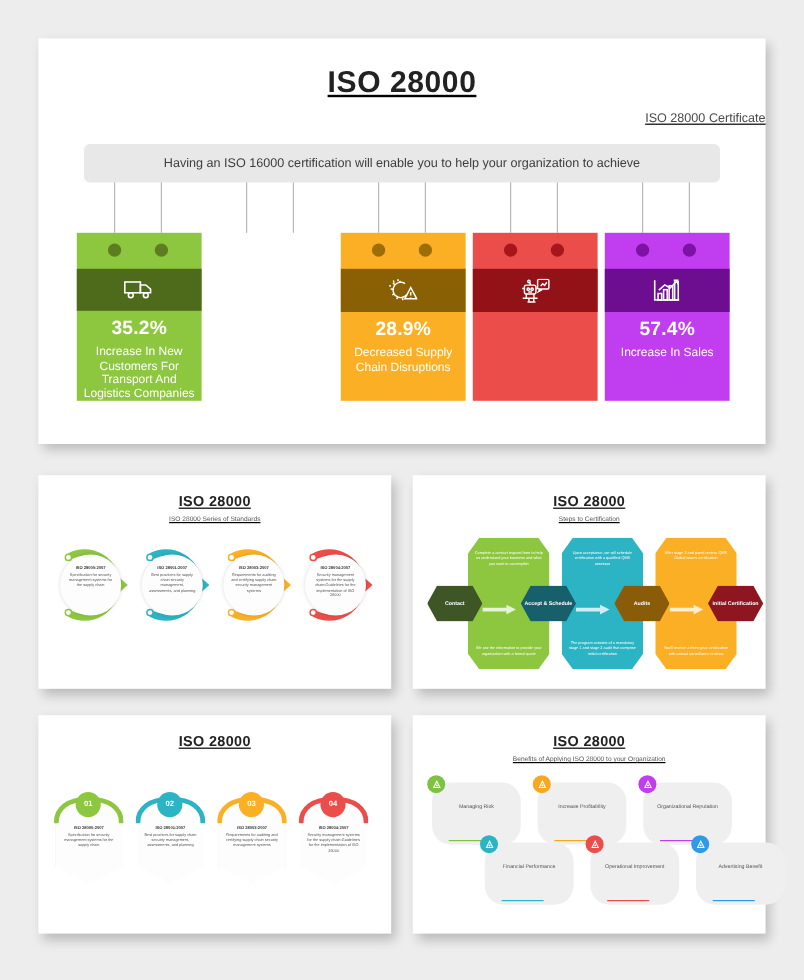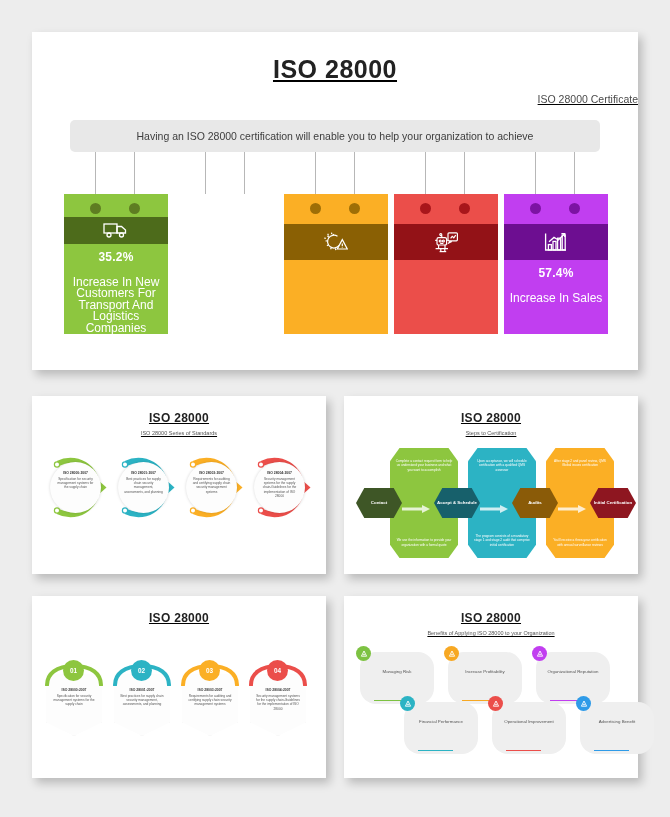--- a/index.html
+++ b/index.html
@@ -72,22 +72,22 @@
     height: 36px;
     display: flex; align-items: center; justify-content: center;
   }
   .card-icon svg { display:block; }
   .card-body {
     flex: 1;
     padding: 6px 5px 0 5px;
     text-align: center;
     color: #ffffff;
   }
-  .card-pct { font-size: 12px; font-weight: bold; letter-spacing: .2px; }
-  .card-label { font-size: 12px; line-height: 11.5px; margin-top: 13px; }
+  .card-pct { font-size: 16px; font-weight: bold; letter-spacing: .2px; }
+  .card-label { font-size: 10px; line-height: 11.5px; margin-top: 5px; }
 
   
   #slide-series   { left: 32px;  top: 396px; width: 294px; height: 178px; }
   #slide-steps    { left: 344px; top: 396px; width: 294px; height: 178px; }
   #slide-numbers  { left: 32px;  top: 596px; width: 294px; height: 182px; }
   #slide-benefits { left: 344px; top: 596px; width: 294px; height: 182px; }
 
   .mini-title {
     text-align: center; font-size: 12px; font-weight: bold;
     color: #222; margin-top: 15px; letter-spacing: .3px;
@@ -173,21 +173,21 @@
   }
 </style>
 </head>
 <body>
 
 <div class="page">
 
   <div class="slide" id="slide-hero">
     <div class="hero-title">ISO 28000</div>
     <div class="hero-sub">ISO 28000 Certificate</div>
-    <div class="hero-banner">Having an ISO 28000 certification will enable you to help your organization to achieve</div>
+    <div class="hero-banner">Having an ISO 16000 certification will enable you to help your organization to achieve</div>
     <div class="strings" id="hero-strings">
         <div class="string" style="left: 63px;"></div>
         <div class="string" style="left: 102px;"></div>
         <div class="string" style="left: 173px;"></div>
         <div class="string" style="left: 212px;"></div>
         <div class="string" style="left: 283px;"></div>
         <div class="string" style="left: 322px;"></div>
         <div class="string" style="left: 393px;"></div>
         <div class="string" style="left: 432px;"></div>
         <div class="string" style="left: 503px;"></div>
@@ -218,20 +218,24 @@
             <div class="peg r" style="background: rgb(158, 110, 6);"></div>
           </div>
           <div class="card-icon" style="background: rgb(138, 96, 4);">
             <svg width="24" height="20" viewBox="0 0 24 20" fill="none" stroke="#fff" stroke-width="1.2">
               <path d="M4.5 3.5l-.8-1.8M7.8 2.2l-.3-1.6M1.8 6.4l-1.6-.4"></path>
               <path d="M13.5 4.3a6.4 6.4 0 1 0 1.6 9.1"></path>
               <path d="M8.4 3.6l1.4-1.4M5 5.2L3.4 4M3.6 9l-2-.2M4.6 12.8l-1.7.9M7.4 15.6l-.8 1.7M11.4 16.4l.4 1.8"></path>
               <path d="M18.3 7.6l5 9.4h-10z"></path>
               <path d="M18.3 11.4v2.8M18.3 15.6v.3"></path>
             </svg>
+          </div>
+          <div class="card-body">
+            <div class="card-pct">28.9%</div>
+            <div class="card-label">Decreased Supply Chain Disruptions</div>
           </div>
         </div>
         <div class="stat-card" style="left: 330px; background: rgb(235, 78, 74);">
           <div class="card-top">
             <div class="peg l" style="background: rgb(168, 22, 27);"></div>
             <div class="peg r" style="background: rgb(168, 22, 27);"></div>
           </div>
           <div class="card-icon" style="background: rgb(147, 18, 23);">
             <svg width="25" height="21" viewBox="0 0 25 21" fill="none" stroke="#fff" stroke-width="1.2">
               <rect x="14" y="0.8" width="9.4" height="8" rx="1"></rect>

